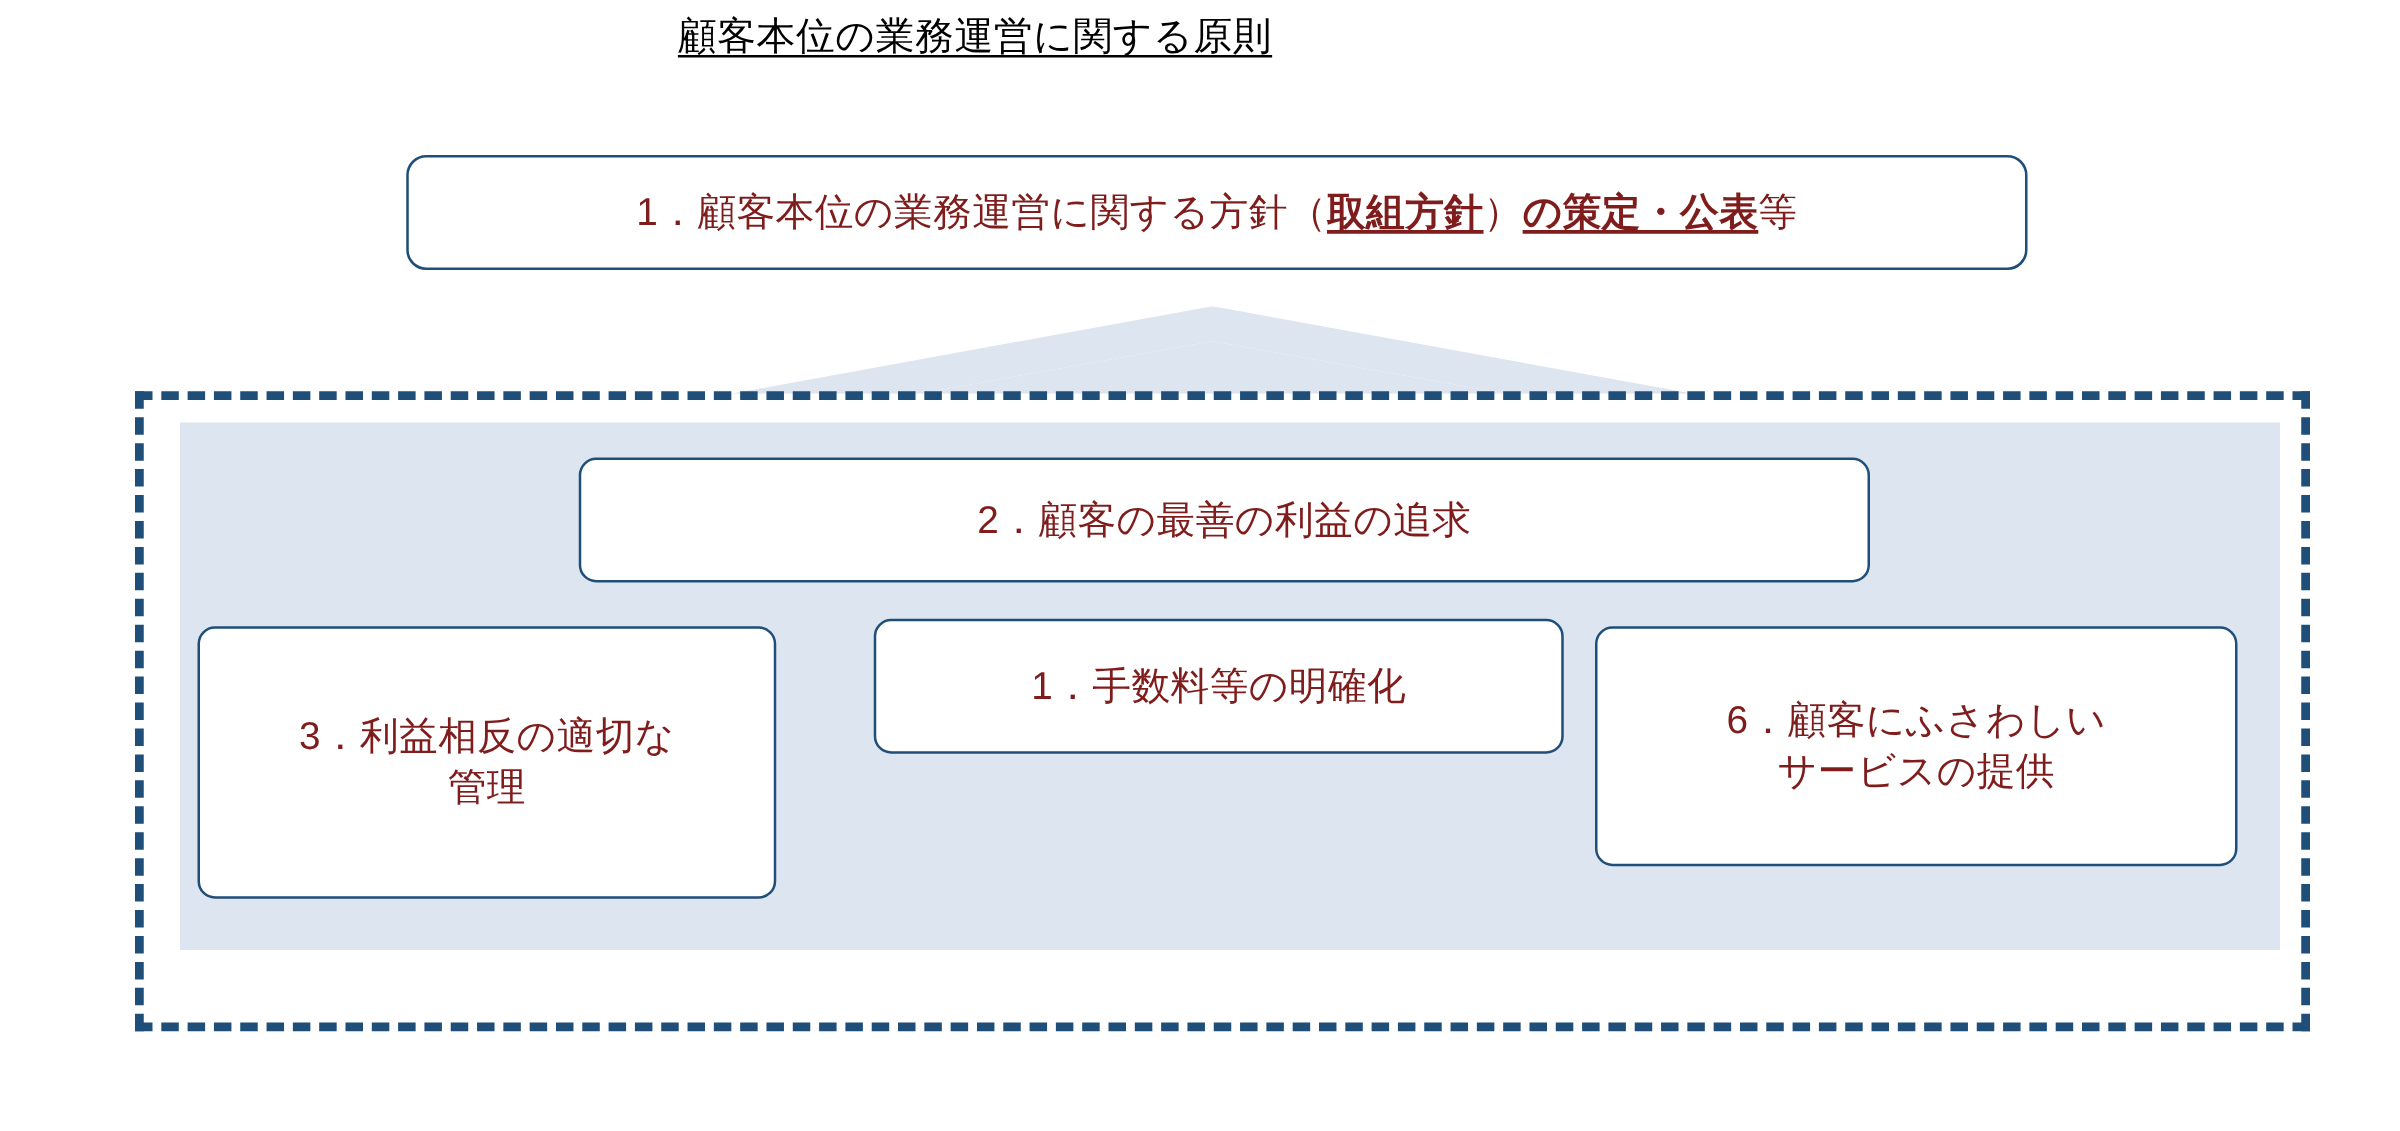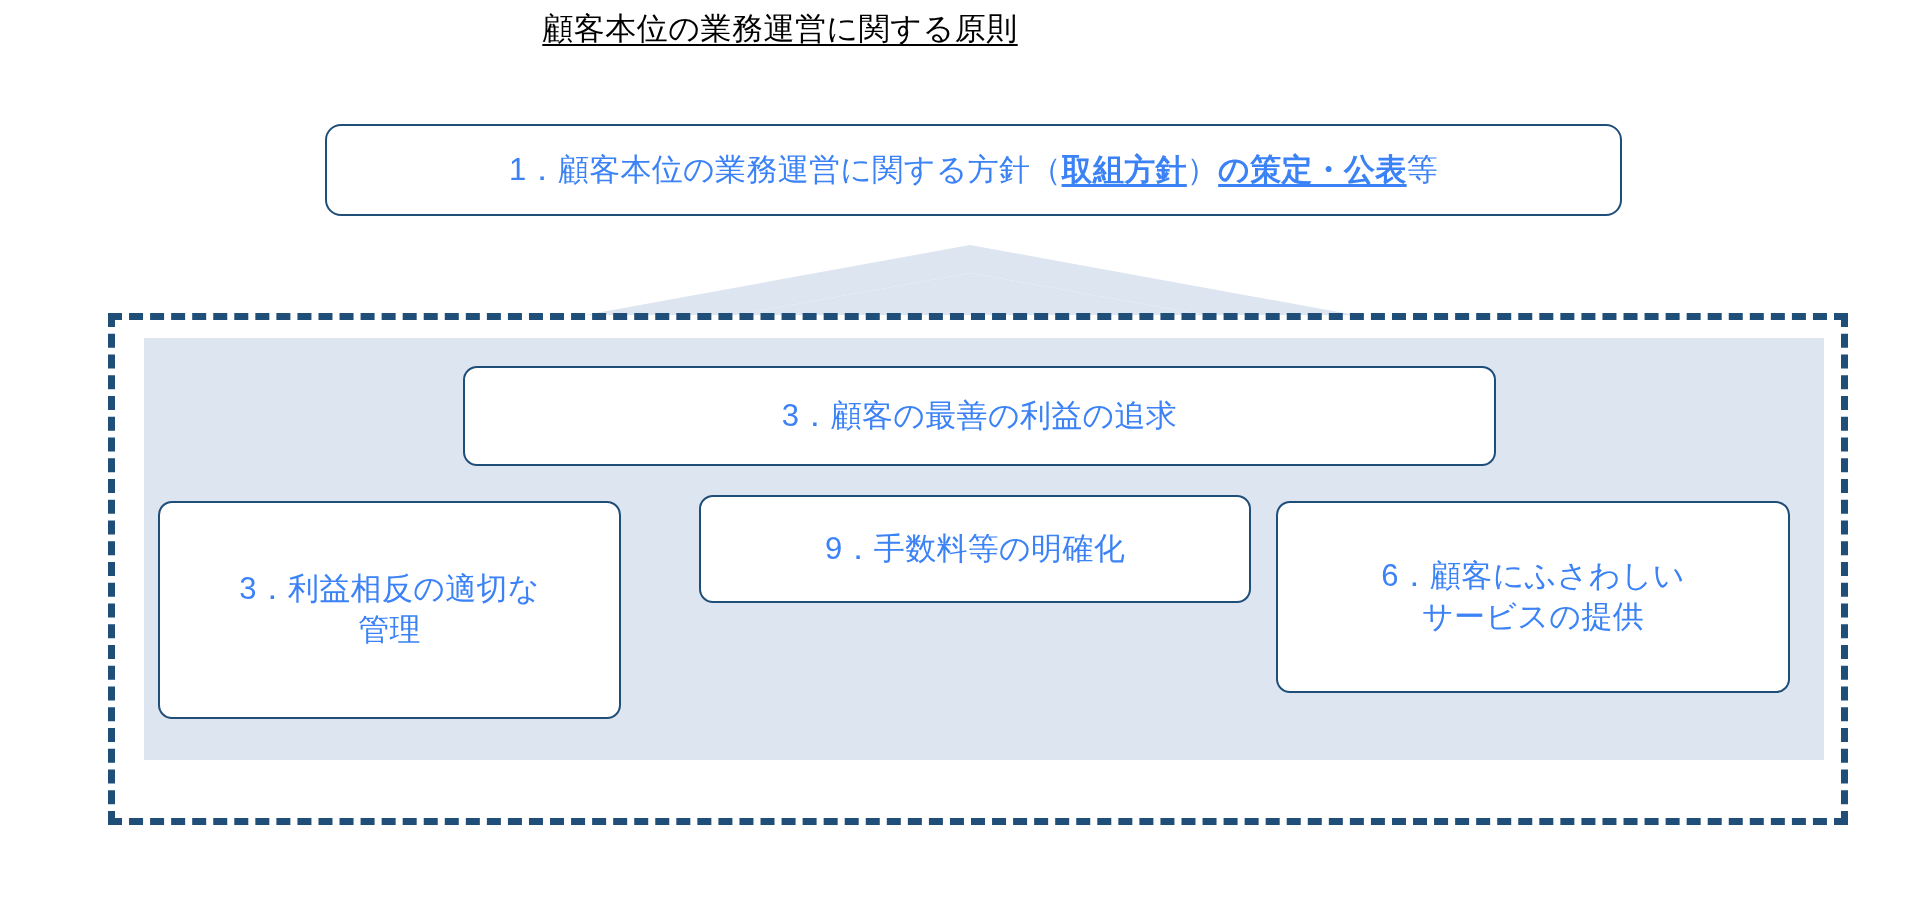--- a/index.html
+++ b/index.html
@@ -46,21 +46,21 @@
     box-sizing: border-box;
     background: #ffffff;
     border: 2.5px solid #1F4E79;
     border-radius: 14px;
     display: flex;
     align-items: center;
     justify-content: center;
     text-align: center;
     font-size: 31px;
     line-height: 1.32;
-    color: #3b82f6;
+    color: #7f1d1d;
     letter-spacing: 0.3px;
   }
   .pbox .inner {
     padding: 0 10px;
     white-space: pre-line;
   }
   .pbox b {
     font-weight: bold;
     text-decoration: underline;
     text-underline-offset: 4px;
@@ -161,30 +161,30 @@
       <polygon points="0,70 385,0 770,70 620,70 385,28 150,70" fill="#DDE5F0"></polygon>
       <polygon points="150,70 385,28 620,70" fill="#DDE5F0"></polygon>
     </svg>
   </div>
 
   <div id="dashed-frame"></div>
 
   <div id="blue-panel"></div>
 
   <div class="pbox" id="box-2">
-    <div class="inner">3．顧客の最善の利益の追求</div>
+    <div class="inner">2．顧客の最善の利益の追求</div>
   </div>
 
   <div class="pbox" id="box-3">
     <div class="inner">3．利益相反の適切な
 管理</div>
   </div>
 
   <div class="pbox" id="box-4">
-    <div class="inner">9．手数料等の明確化</div>
+    <div class="inner">1．手数料等の明確化</div>
   </div>
 
 
   <div class="pbox" id="box-6">
     <div class="inner">6．顧客にふさわしい
 サービスの提供</div>
   </div>
 
 
 </div>

